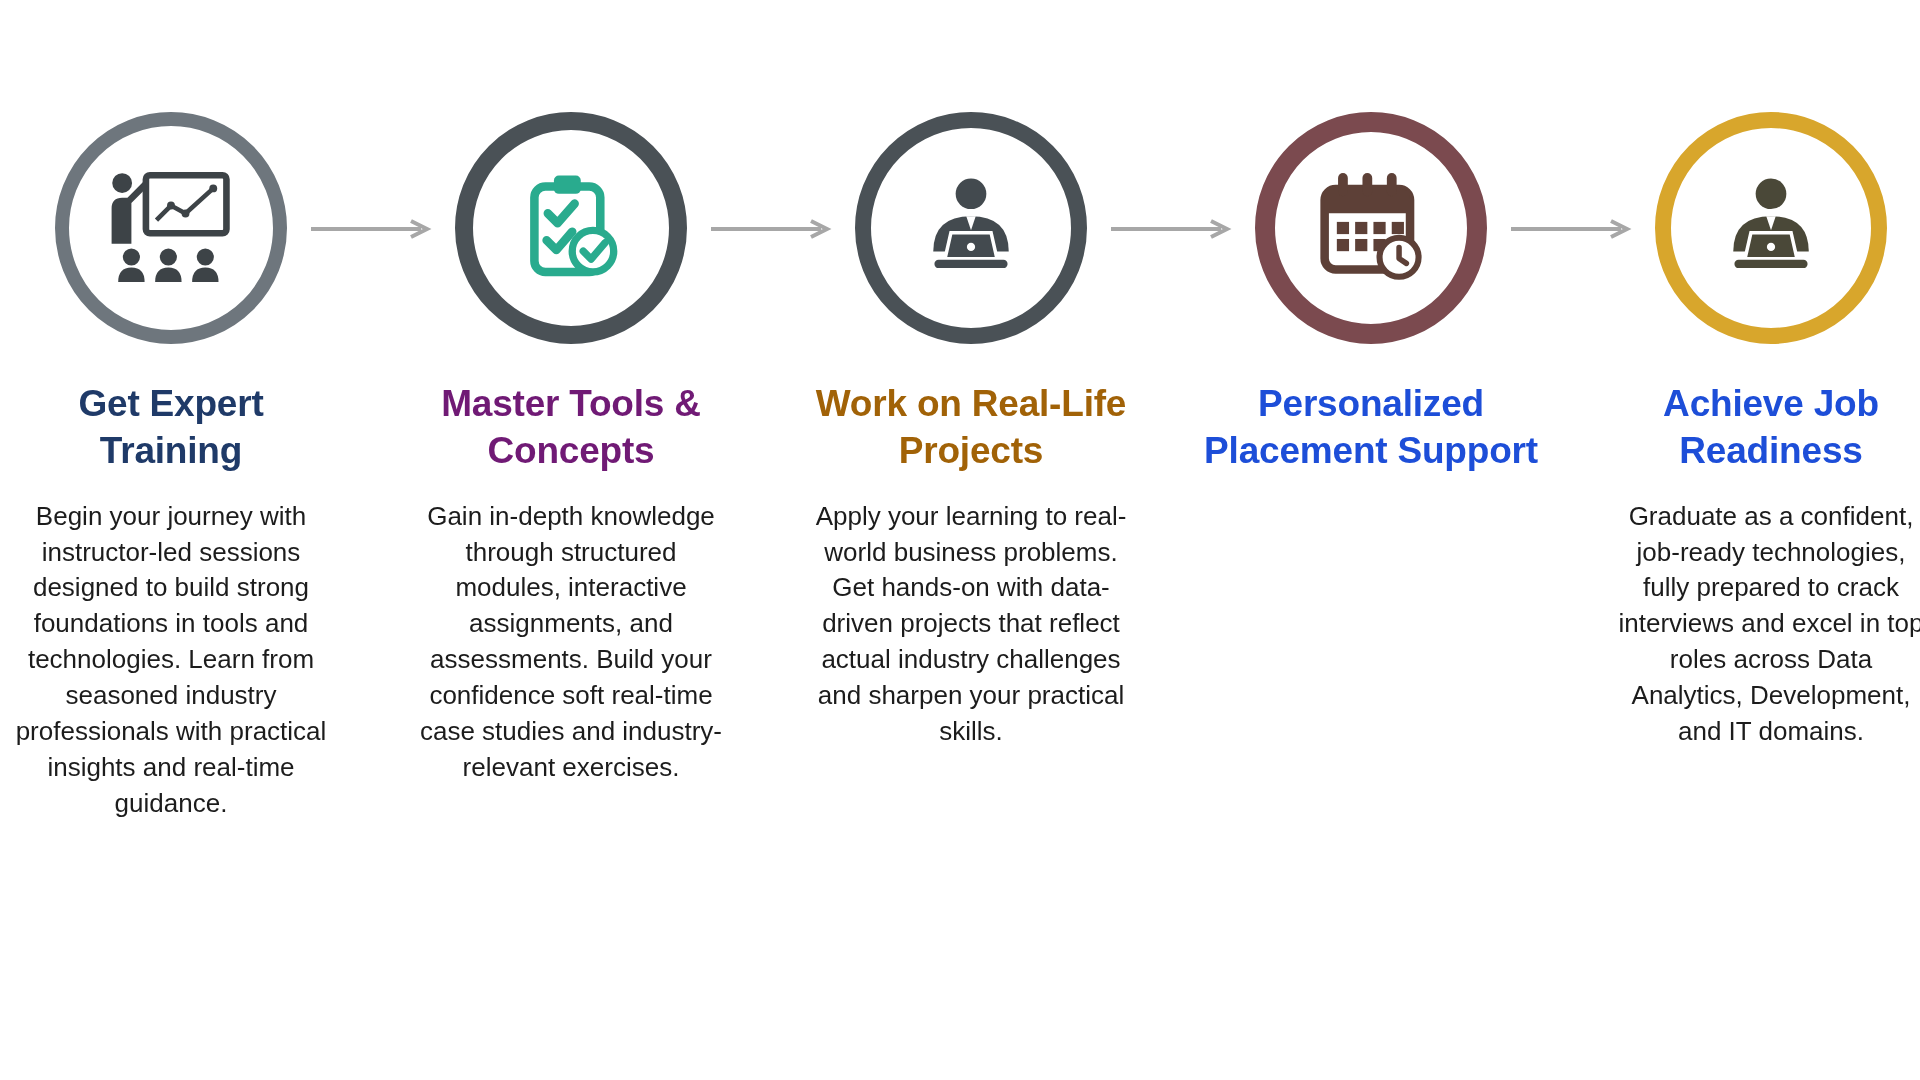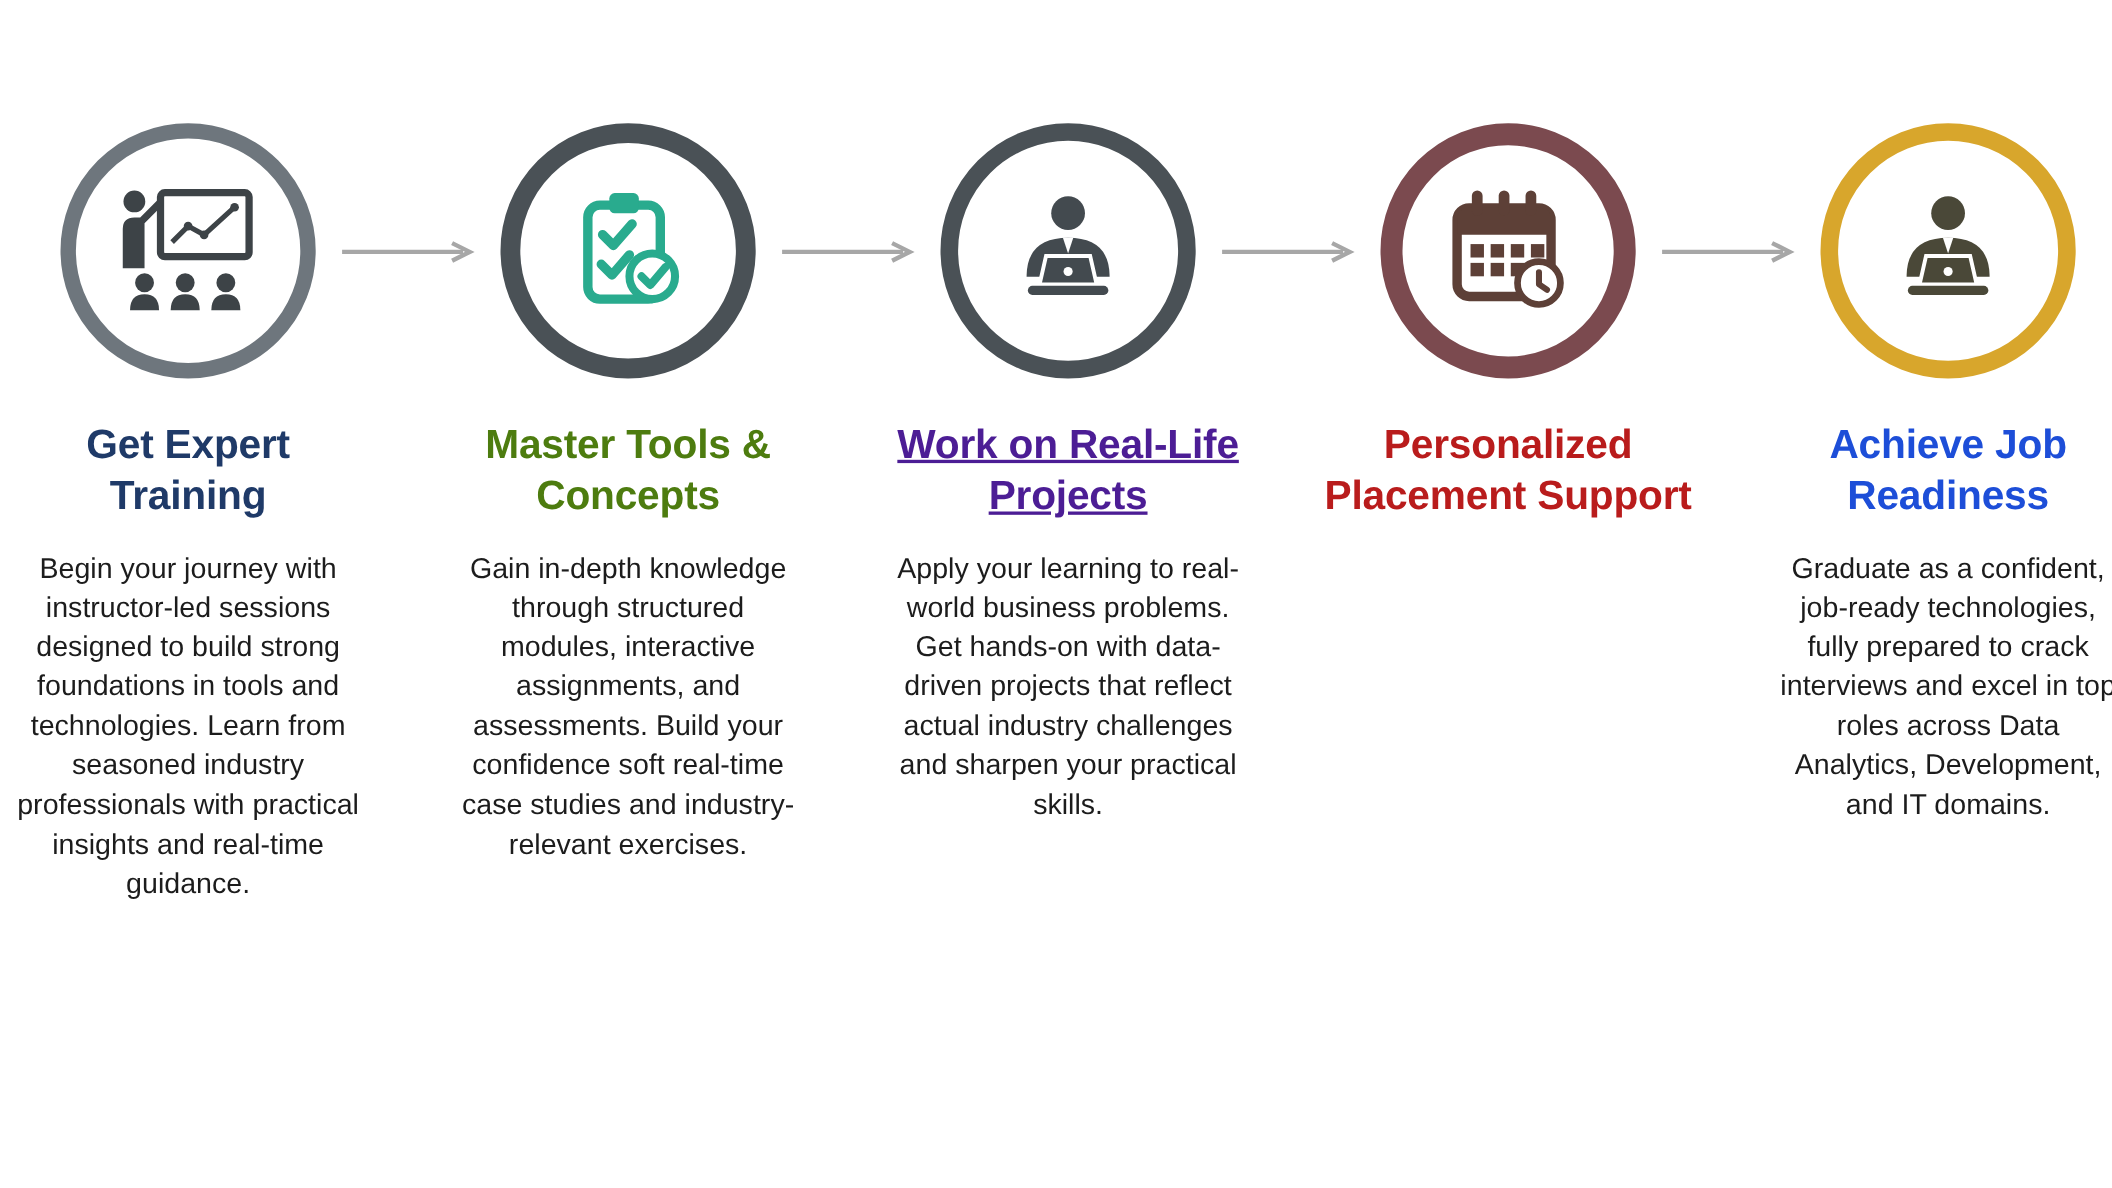--- a/index.html
+++ b/index.html
@@ -27,23 +27,23 @@
   .icon-1{color:#3d4347;width:132px;height:132px;}
   .icon-2{color:#29ab8e;width:122px;height:122px;}
   .icon-3{color:#434a4f;width:118px;height:118px;}
   .icon-4{color:#5d4037;width:122px;height:122px;}
   .icon-5{color:#4a4838;width:118px;height:118px;}
   .title{
     margin:36px 0 0 0;font-size:37px;font-weight:700;line-height:1.28;
     text-align:center;letter-spacing:-0.2px;
   }
   .t-1{color:#1f3a68;}
-  .t-2{color:#4d7c0f;}
-  .t-3{color:#4c1d95;text-decoration:underline;}
-  .t-4{color:#b91c1c;width:360px;}
+  .t-2{color:#701a75;}
+  .t-3{color:#a16207;}
+  .t-4{color:#1d4ed8;width:360px;}
   .t-5{color:#1d4ed8;}
   .desc{
     margin:24px 0 0 0;font-size:26px;line-height:1.38;color:#1c1c1c;
     text-align:center;max-width:312px;
   }
   .arrow{
     width:80px;flex:0 0 80px;margin-top:107px;
     display:flex;justify-content:center;overflow:visible;
   }
   .arrow svg{width:124px;height:20px;flex-shrink:0;}

